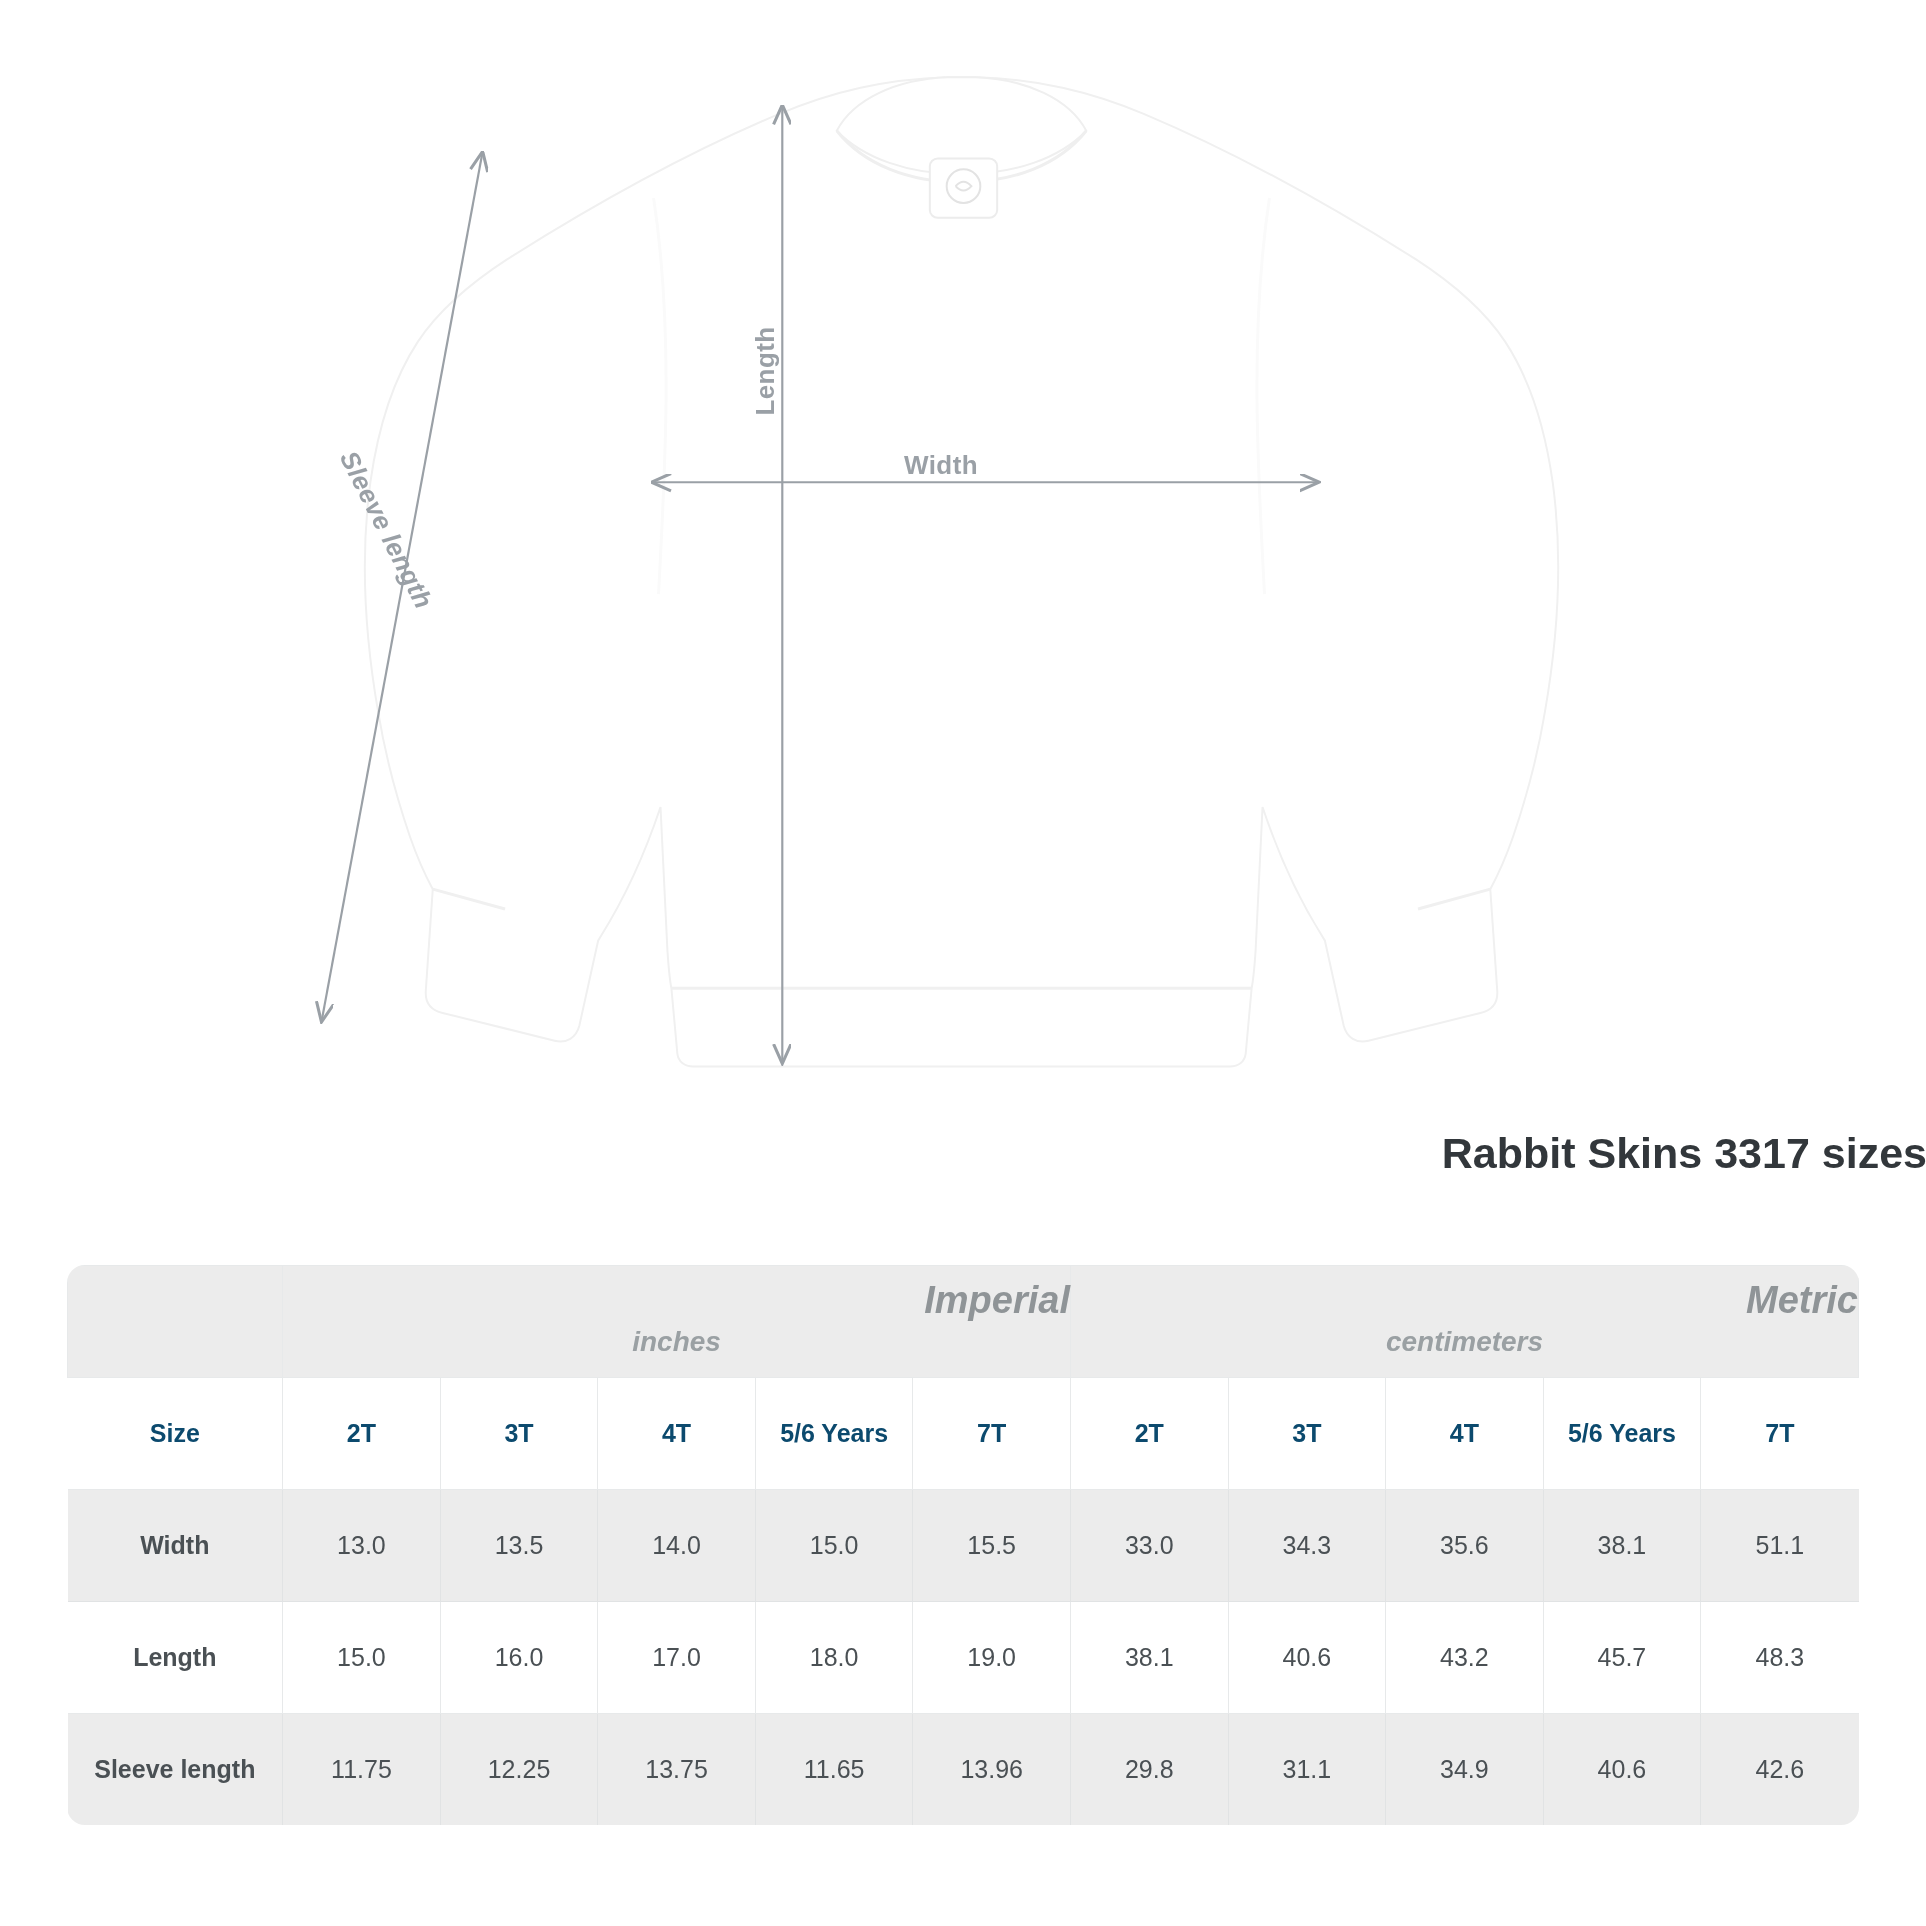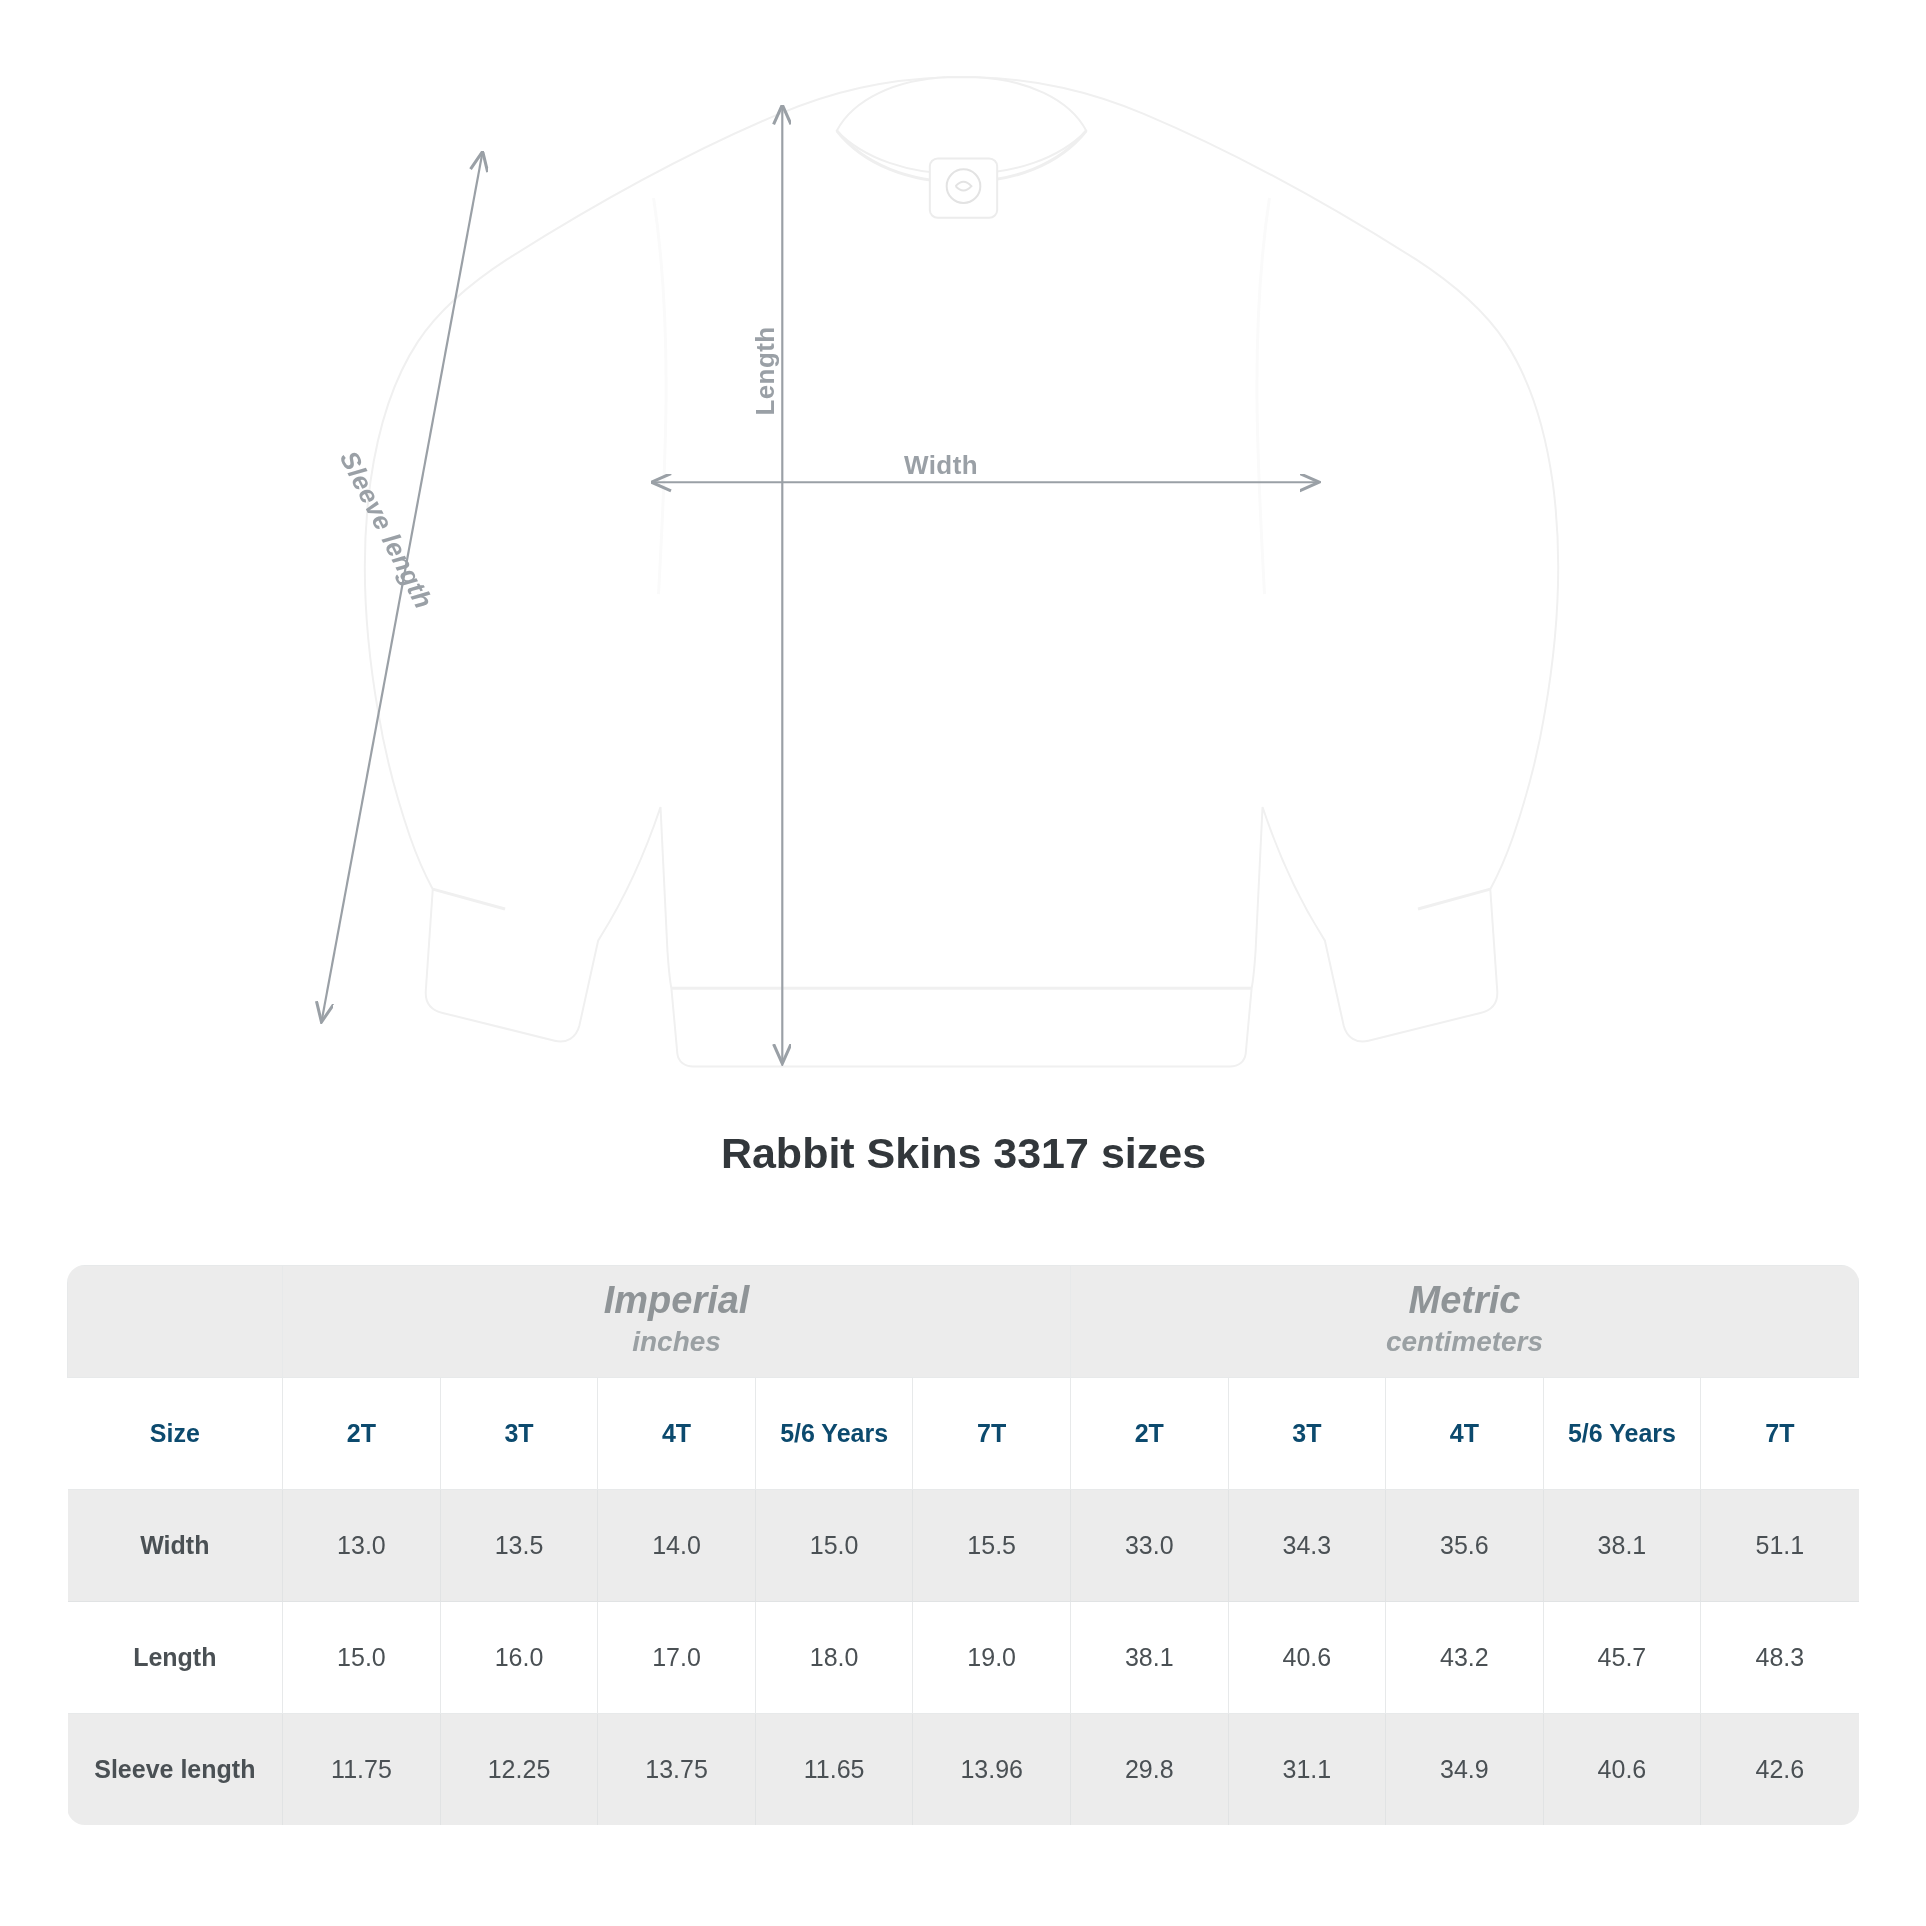--- a/index.html
+++ b/index.html
@@ -60,21 +60,21 @@
     transform: translate(-50%, -50%) rotate(63deg);
     font-style: italic;
   }
 
   
   .chart-title {
     position: absolute;
     left: 0;
     top: 1129px;
     width: 1927px;
-    text-align: center;
+    text-align: right;
     font-size: 43px;
     font-weight: bold;
     color: #32373b;
   }
 
   
   .table-wrap {
     position: absolute;
     left: 67px;
     top: 1265px;
@@ -106,20 +106,21 @@
     background: #ececec;
     border: none;
     height: 149px;
   }
   .unit-band .unit-name {
     font-size: 38px;
     font-style: italic;
     font-weight: bold;
     color: #8f9497;
     line-height: 1.1;
+    text-align: right;
   }
   .unit-band .unit-sub {
     font-size: 28px;
     font-style: italic;
     color: #9aa0a3;
     line-height: 1.5;
   }
   .unit-band .unit-blank {
     background: #ececec;
   }

